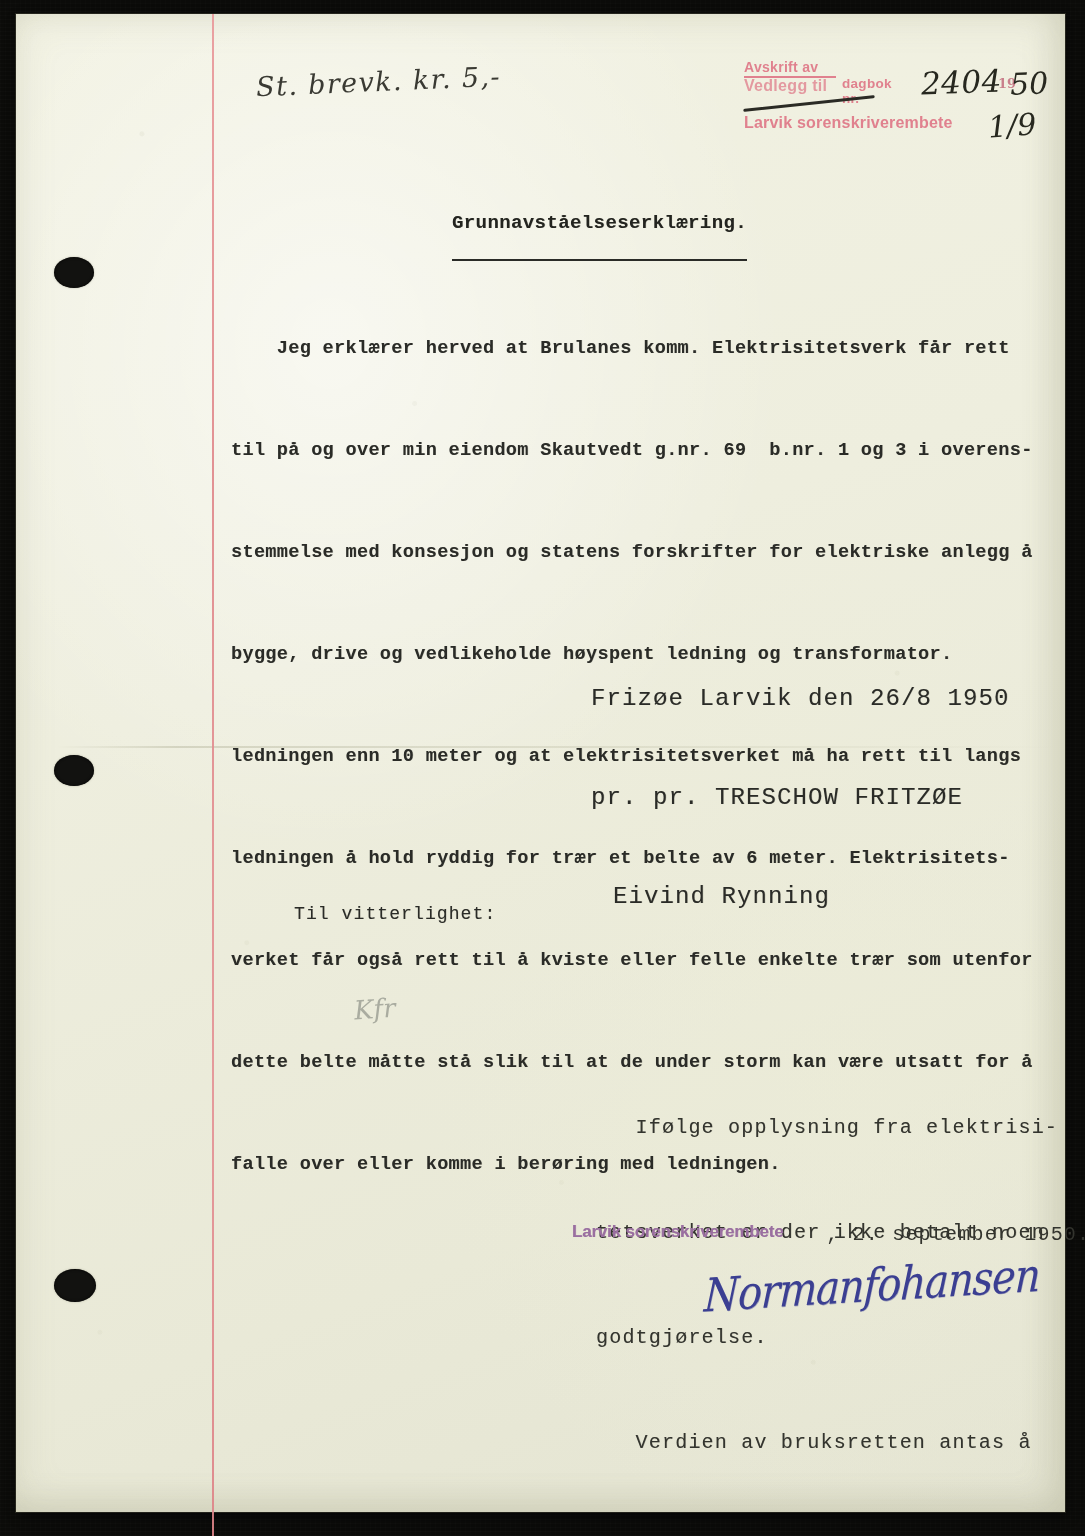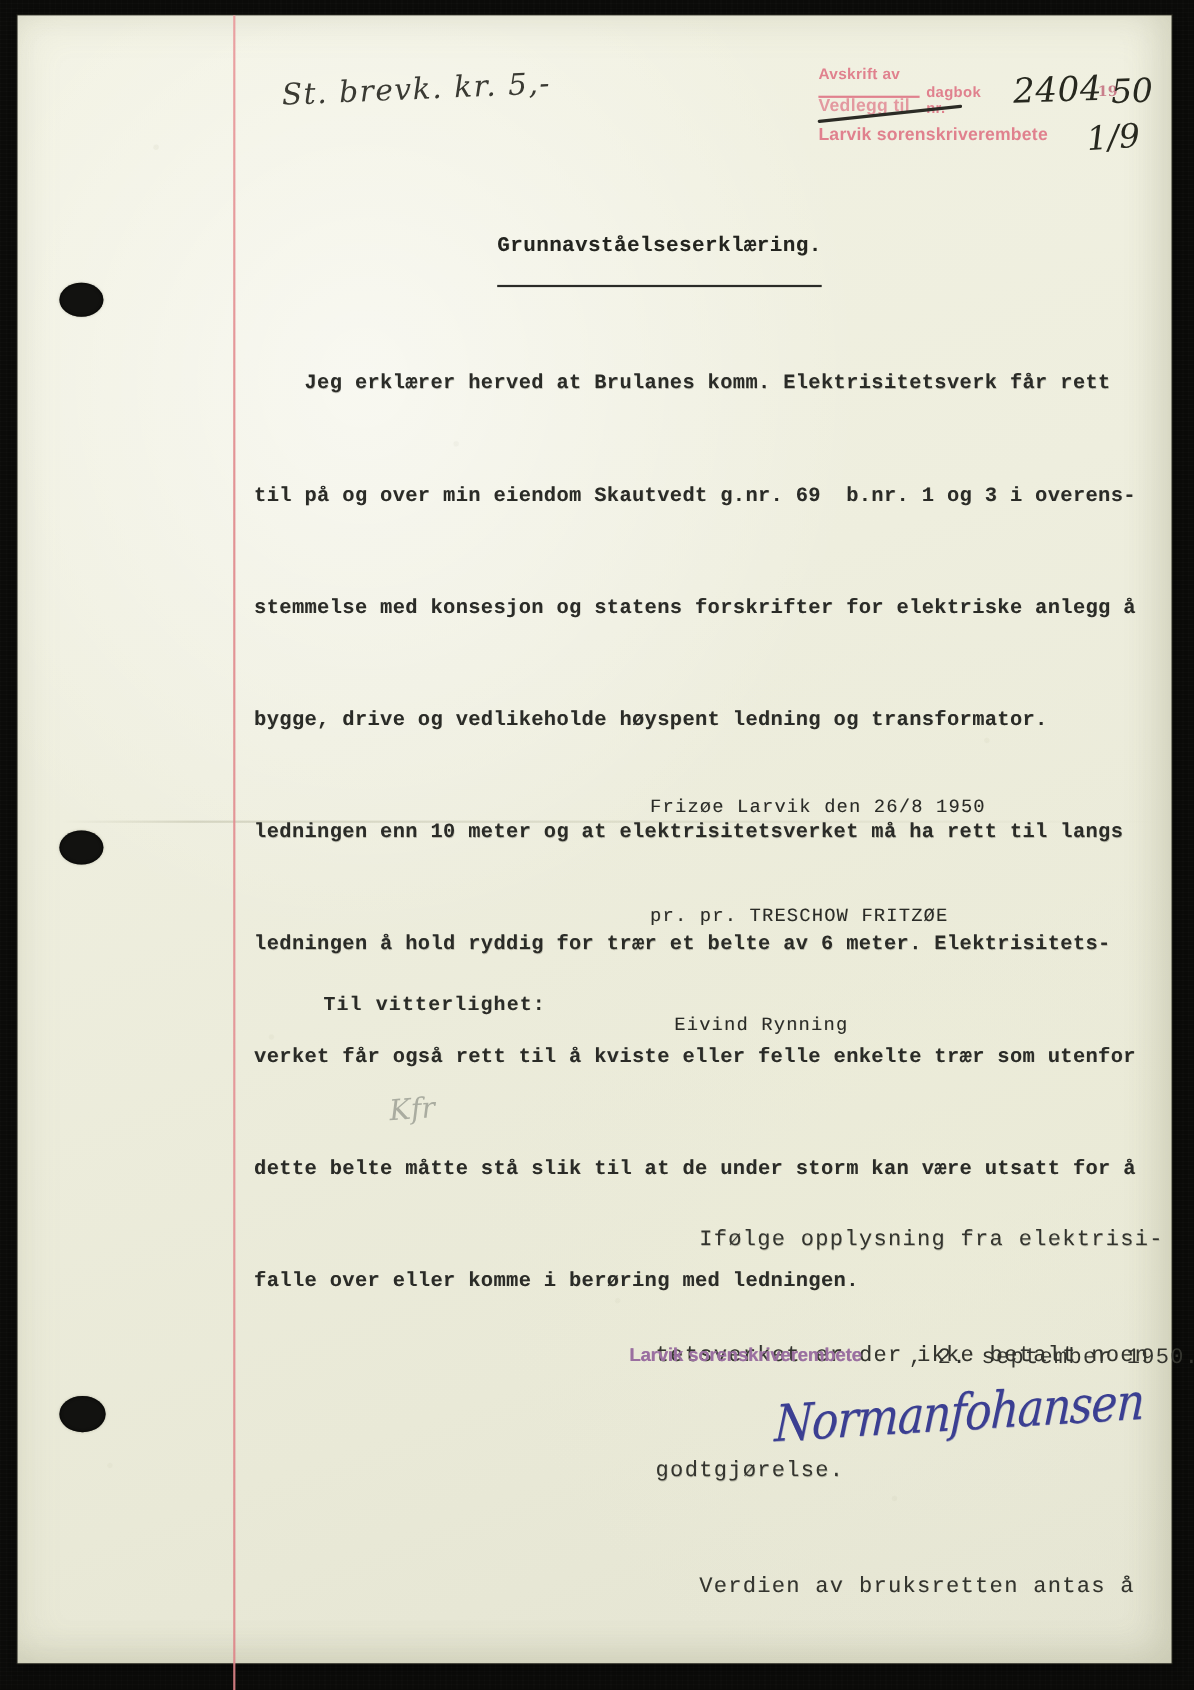--- a/index.html
+++ b/index.html
@@ -132,37 +132,37 @@
     font-weight: 700;
     font-size: 18.5px;
     letter-spacing: 0.35px;
     line-height: 34px;
   }
   .body-block .ln { display: block; white-space: pre; }
 
   
   .sig-block {
     left: 575px;
-    top: 638px;
+    top: 602px;
     line-height: 33px;
     font-weight: 400;
     letter-spacing: 1.1px;
-    font-size: 17px;
+    font-size: 24px;
   }
   .sig-block .ln { display: block; white-space: pre; }
   .sig-line-1 { margin-left: 0; }
   .sig-line-2 { margin-left: 0; }
   .sig-line-3 { margin-left: 22px; }
 
   
   .witness-block {
     left: 278px;
     top: 790px;
     line-height: 44px;
-    font-weight: 700;
+    font-weight: 400;
     letter-spacing: 1.1px;
     font-size: 18px;
   }
   .witness-block .ln { display: block; white-space: pre; }
 
   
   .note-block {
     left: 568px;
     top: 1026px;
     font-size: 20px;
@@ -197,21 +197,21 @@
   .stamp-top .frac {
     position: relative;
     display: inline-block;
     text-align: left;
   }
   .stamp-top .frac .num {
     display: block;
     font-size: 14px;
     line-height: 15px;
     border-bottom: 2px solid #e0818e;
-    padding-bottom: 12px;
+    padding-bottom: 1px;
     width: 92px;
   }
   .stamp-top .frac .den {
     display: block;
     font-size: 16px;
     line-height: 16px;
     width: 92px;
     opacity: .78;
   }
   .stamp-top .dagbok {

